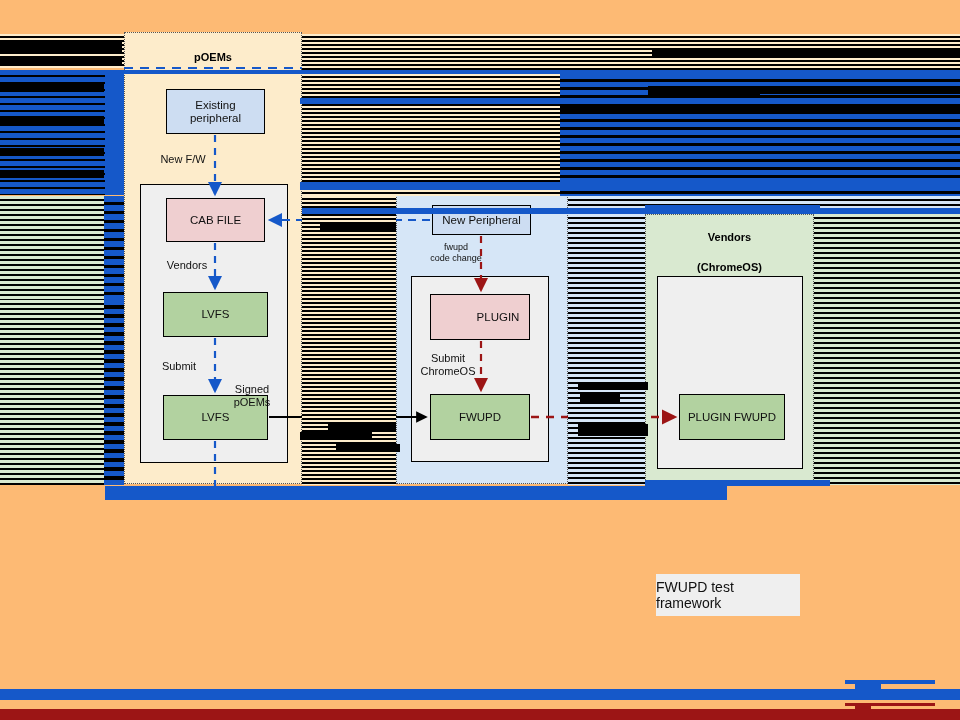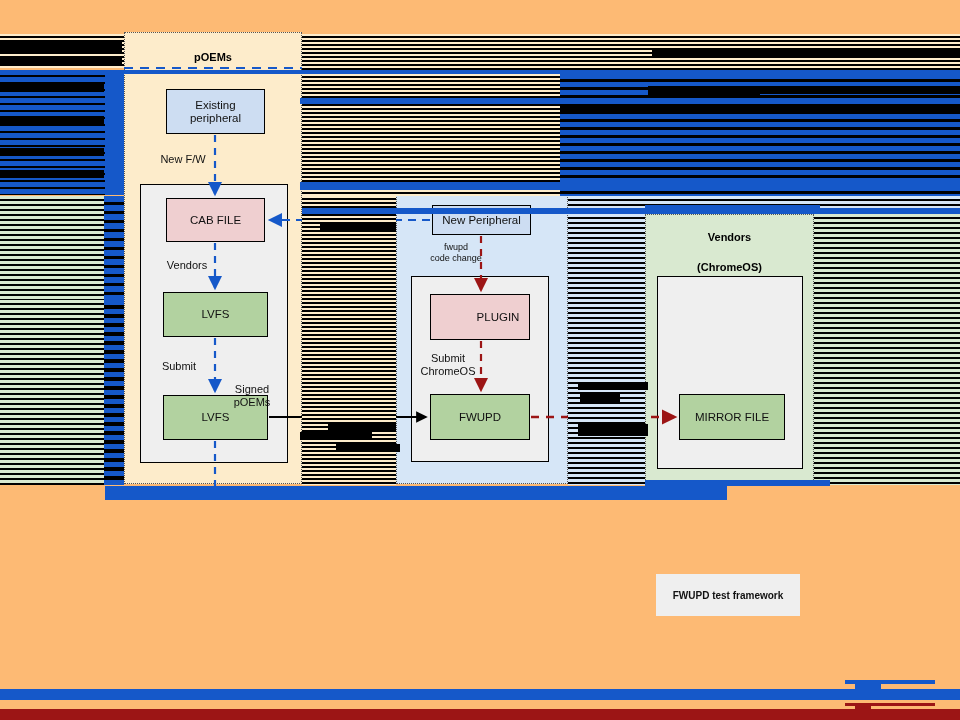--- a/index.html
+++ b/index.html
@@ -20,21 +20,21 @@
         font-size:11.5px;color:#111;line-height:13px;}
 
   .lbl{position:absolute;font-size:11px;color:#111;line-height:13px;text-align:center;}
   .lbl.small{font-size:9px;}
 
   
   #arrows{position:absolute;left:0;top:0;width:960px;height:720px;pointer-events:none;}
 
   .legendbox{position:absolute;box-sizing:border-box;background:#efefef;
              display:flex;align-items:center;justify-content:center;
-             font-size:10px;font-weight:bold;color:#111;}
+             font-size:14px;font-weight:normal;color:#111;}
 
   
   #glitch{position:absolute;left:0;top:0;width:960px;height:720px;pointer-events:none;}
   .streak{position:absolute;}
   .band{position:absolute;}
 </style>
 </head>
 <body>
 
 <div id="stage">
@@ -122,21 +122,21 @@
     <div class="node" style="left:430px;top:294px;width:100px;height:46px;background:#efcfd0;padding-left:36px;">
       <span>PLUGIN</span>
     </div>
 
     <div class="node" style="left:430px;top:394px;width:100px;height:46px;background:#b2d2a0;">
       <span>FWUPD</span>
     </div>
 
 
     <div class="node" style="left:679px;top:394px;width:106px;height:46px;background:#b2d2a0;">
-      <span>MIRROR FILE</span>
+      <span>PLUGIN FWUPD</span>
     </div>
 
     <div class="lbl" style="left:148px;top:153px;width:70px;">New F/W</div>
 
     <div class="lbl" style="left:156px;top:259px;width:62px;">Vendors</div>
 
     <div class="lbl" style="left:150px;top:360px;width:58px;">Submit</div>
 
     <div class="lbl" style="left:224px;top:355px;width:56px;margin-top:28px;">
       <span>Signed</span><br>

